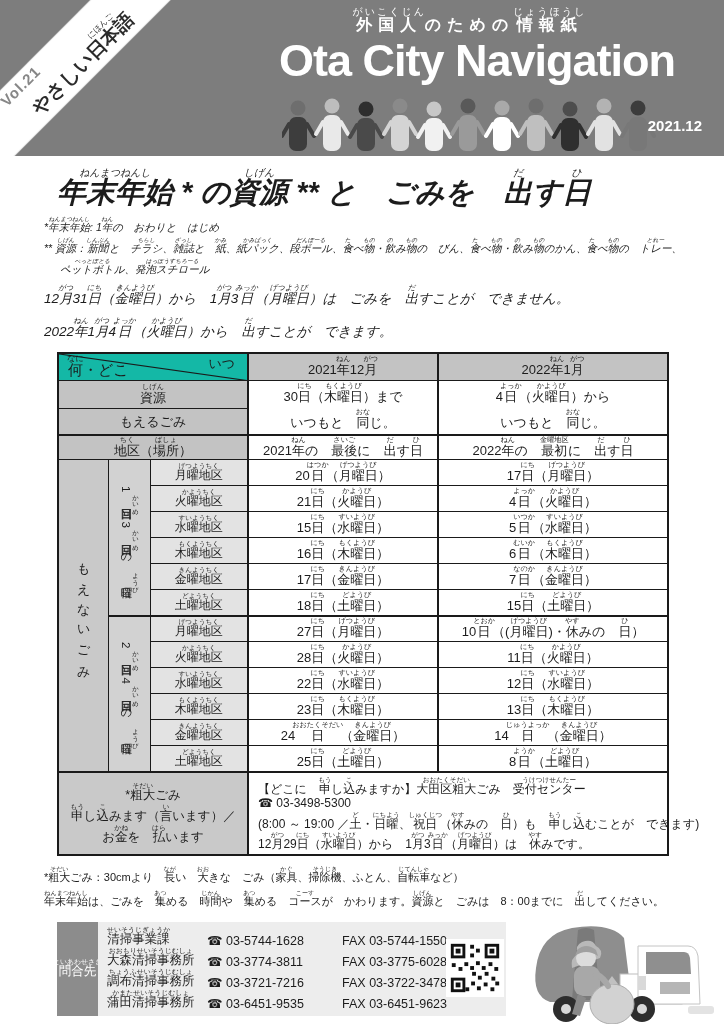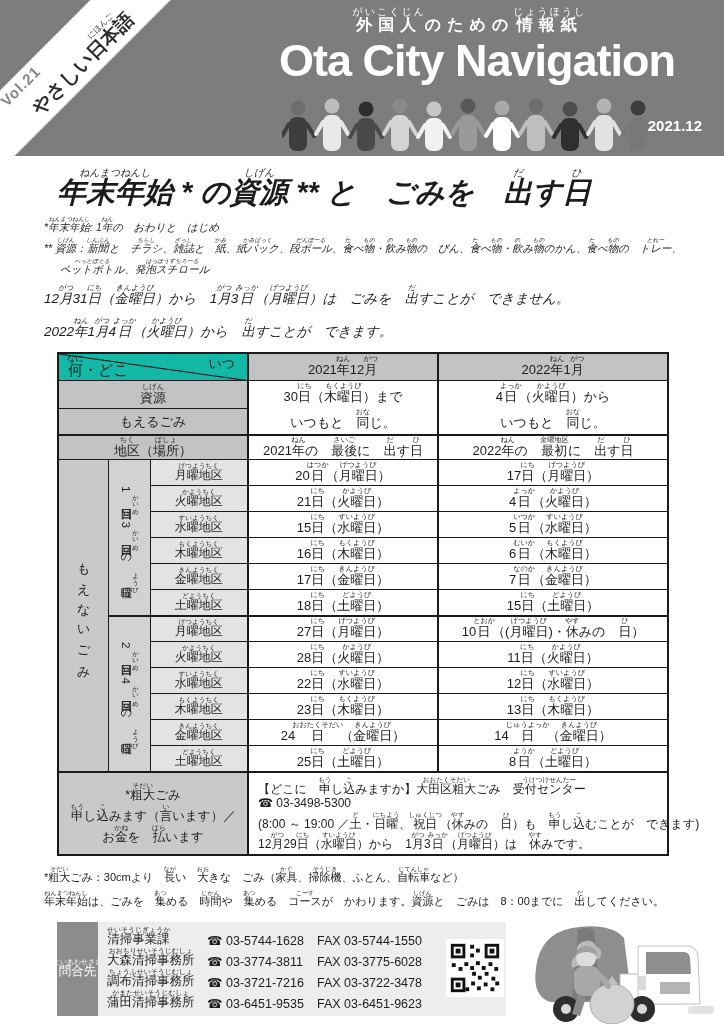--- a/index.html
+++ b/index.html
@@ -68,21 +68,21 @@
   
   .contact { position:relative; margin-top:12px; height:120px; }
   .contact-label {
     position:absolute; left:57px; top:0; width:41px; height:94px; background:#8c8c8c;
     color:#fff; display:flex; align-items:center; justify-content:center; font-size:12.5px; text-align:center;
   }
   .contact-box { position:absolute; left:98px; top:0; width:408px; height:94px; background:#ededed; padding:5px 0 0 9px; }
   .contact-row { display:flex; align-items:flex-end; height:21px; font-size:12.5px; }
   .c-name { width:100px; }
   .c-tel  { width:110px; }
-  .c-fax  { width:130px; }
+  .c-fax  { width:130px;text-align:right; }
   .qr { position:absolute; left:446px; top:17px; width:58px; height:58px; background:#fff; }
   .truck { position:absolute; left:520px; top:-6px; width:198px; height:118px; }
 </style>
 </head>
 <body>
 
 <div id="page">
 
   <header class="banner">
     <div class="ribbon">

